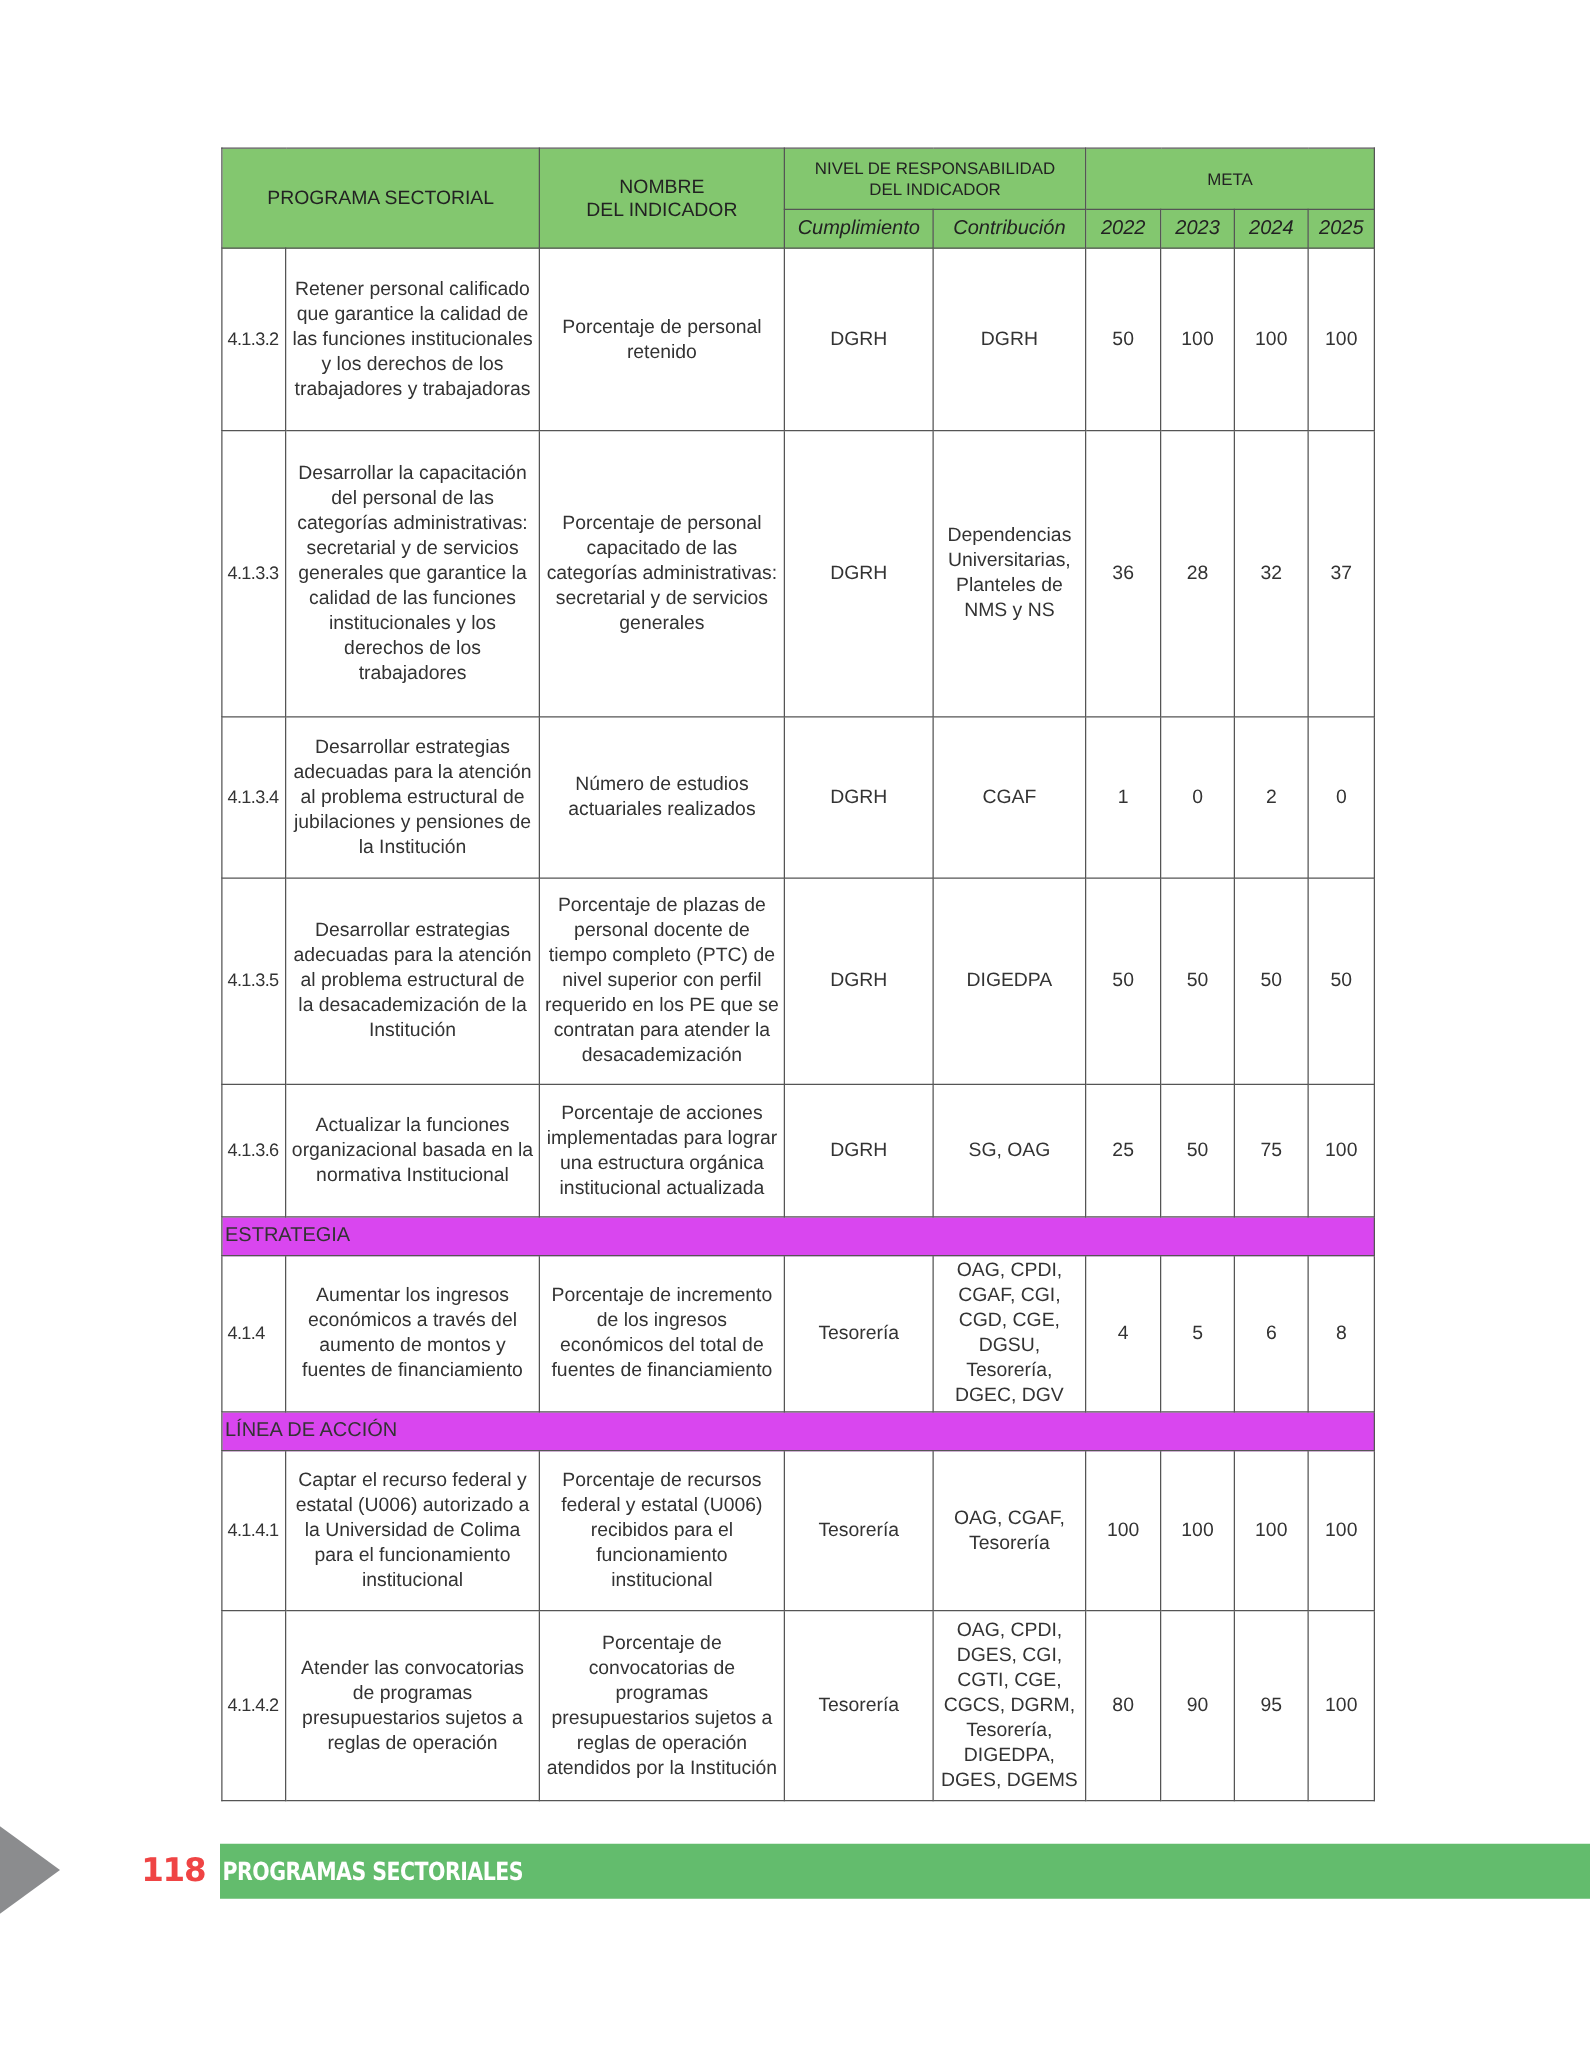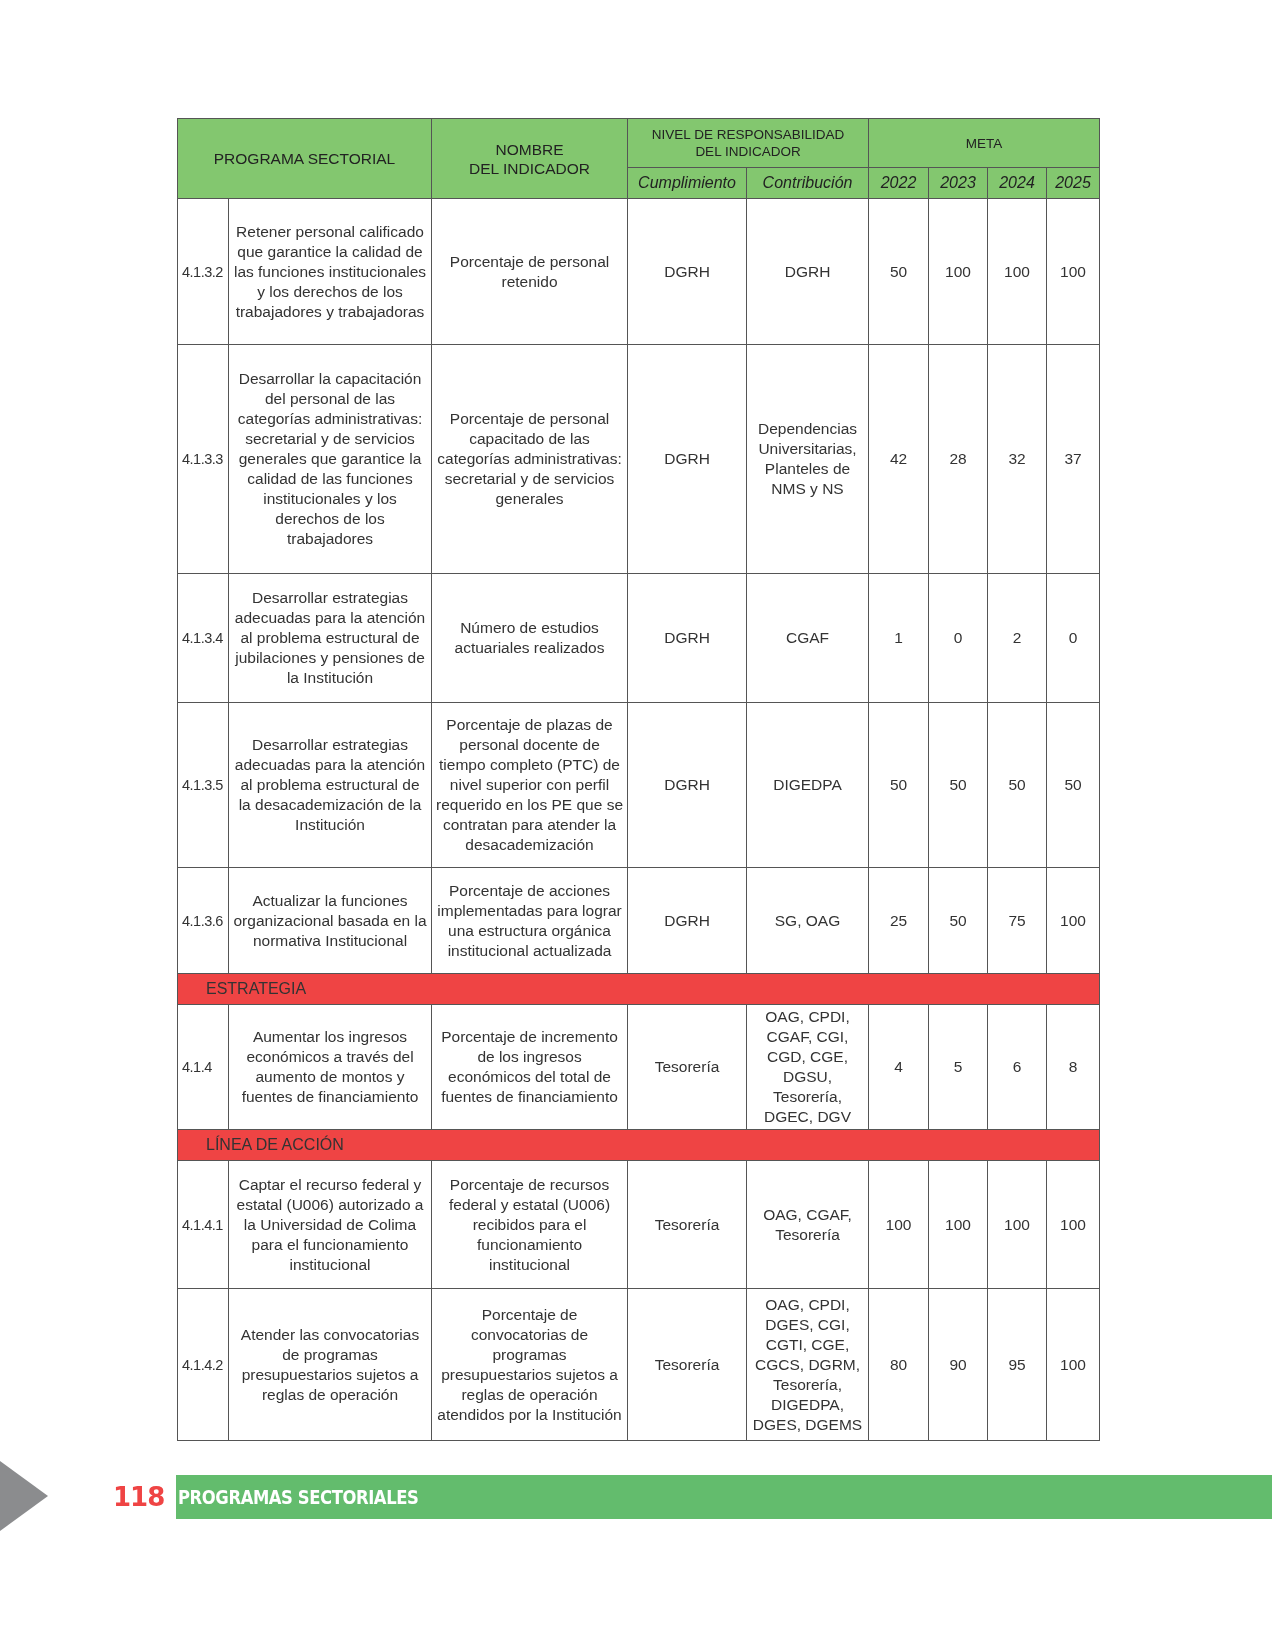--- a/index.html
+++ b/index.html
@@ -8,21 +8,21 @@
   table.main { position:absolute; left:177px; top:118px; width:922px;
                border-collapse:collapse; table-layout:fixed; font-size:15.5px; line-height:20px; }
   table.main td, table.main th { border:1.3px solid #555; padding:0 4px; vertical-align:middle; }
   th { background:#83c76f; font-weight:normal; color:#222; text-align:center; }
   th.h1 { font-size:15.5px; line-height:19px; }
   th.h1small { font-size:13.5px; line-height:17px; }
   th.h2 { font-size:16px; height:30px;font-style:italic; }
   td.code { text-align:left; padding:0 2px; font-size:14.5px; letter-spacing:-0.5px; }
   td.prog { text-align:center; padding-left:11px;margin-top:41px; }
   td.c { text-align:center; }
-  tr.band td { background:#ef4444; text-align:left; padding-left:28px; height:30px; font-size:16px; }
+  tr.band td { background:#d946ef; text-align:left; padding-left:2px; height:30px; font-size:16px; }
   #footer-bar { position:absolute; left:176px; top:1475px; width:1096px; height:44px; background:#63bc6d;
                 color:#fff; font-family:"DejaVu Sans", sans-serif; font-weight:bold; font-size:20px;
                 line-height:44px; padding-left:2px; box-sizing:border-box; letter-spacing:-0.5px; transform-origin:left; }
   #footer-bar span { display:inline-block; transform:scaleX(0.82); transform-origin:left; }
   #page-num { position:absolute; left:113px; top:1476px; font-family:"DejaVu Sans", sans-serif;
               font-weight:bold; font-size:26px; color:#ef4444; line-height:42px; letter-spacing:-1px; }
   #triangle { position:absolute; left:0; top:1461px; width:0; height:0;
               border-top:35px solid transparent; border-bottom:35px solid transparent;
               border-left:48px solid #8b8c8e; }
 </style>
@@ -76,21 +76,21 @@
       <td class="c">100</td>
       <td class="c">100</td>
     </tr>
 
     <tr style="height:229px">
       <td class="code">4.1.3.3</td>
       <td class="prog">Desarrollar la capacitación del personal de las categorías administrativas: secretarial y de servicios generales que garantice la calidad de las funciones institucionales y los derechos de los trabajadores</td>
       <td class="c">Porcentaje de personal capacitado de las categorías administrativas: secretarial y de servicios generales</td>
       <td class="c">DGRH</td>
       <td class="c">Dependencias Universitarias, Planteles de NMS y NS</td>
-      <td class="c">42</td>
+      <td class="c">36</td>
       <td class="c">28</td>
       <td class="c">32</td>
       <td class="c">37</td>
     </tr>
 
     <tr style="height:129px">
       <td class="code">4.1.3.4</td>
       <td class="prog">Desarrollar estrategias adecuadas para la atención al problema estructural de jubilaciones y pensiones de la Institución</td>
       <td class="c">Número de estudios actuariales realizados</td>
       <td class="c">DGRH</td>

